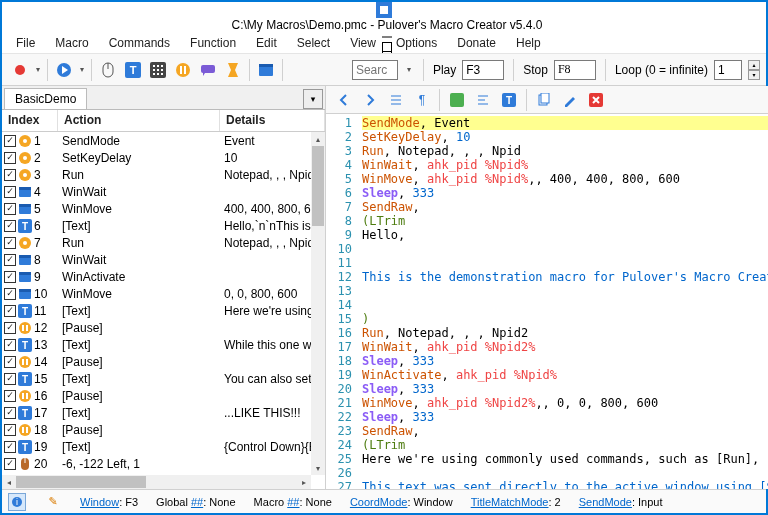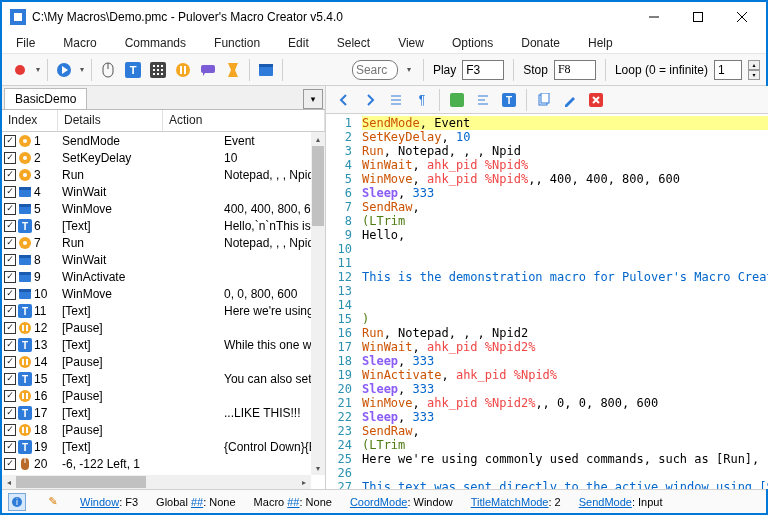--- a/index.html
+++ b/index.html
@@ -1,40 +1,40 @@
 <!DOCTYPE html>
 <html><head>
 <meta charset="utf-8">
 <style>
 * { margin: 0; padding: 0; box-sizing: border-box; }
 body { font-family: "Segoe UI", Tahoma, sans-serif; font-size: 12px; background: #0078d7; width: 768px; height: 515px; overflow: hidden; position: relative; }
 .window { position: absolute; top: 2px; left: 2px; right: 2px; bottom: 2px; background: #fff; display: flex; flex-direction: column; }
-.titlebar { height: 30px; background: #fff; display: flex; align-items: center; padding: 0 2px 0 8px; }
+.titlebar { height: 30px; background: #fff; display: flex; align-items: center; padding: 0 2px 0 8px; flex-direction: column; }
 .titlebar .icon { width: 16px; height: 16px; margin-right: 6px; }
 .titlebar .title { flex: 1; font-size: 12px; color: #000; }
 .titlebar .wbtn { width: 44px; height: 28px; display: flex; align-items: center; justify-content: center; color: #000; }
-.menubar { height: 22px; display: flex; align-items: center; padding: 0 6px; gap: 12px; border-bottom: 1px solid #e5e5e5; }
+.menubar { height: 22px; display: flex; align-items: center; padding: 0 6px; gap: 4px; border-bottom: 1px solid #e5e5e5; }
 .menubar .mi { padding: 2px 8px; font-size: 12px; color: #222; }
 .toolbar { height: 32px; display: flex; align-items: center; padding: 0 6px; gap: 1px; border-bottom: 1px solid #d0d0d0; background: #f8f8f8; }
 .tb { width: 24px; height: 24px; display: flex; align-items: center; justify-content: center; border-radius: 2px; }
 .tbsep { width: 1px; height: 22px; background: #d0d0d0; margin: 0 3px; }
 .dd { width: 10px; display: flex; align-items: center; justify-content: center; font-size: 8px; color: #555; }
 .tbgroup { display: flex; align-items: center; margin-left: auto; gap: 6px; }
 .tlabel { font-size: 12px; color: #000000; }
 .tfield { height: 20px; border: 1px solid #7a7a7a; font-size: 12px; padding: 0 3px; background: #fff; }
 .spin { display: flex; flex-direction: column; }
 .spin div { width: 12px; height: 10px; border: 1px solid #999; background: #f0f0f0; font-size: 6px; display: flex; align-items:center; justify-content:center; }
 .content { flex: 1; display: flex; min-height: 0; }
 .leftpane { width: 338px; display: flex; flex-direction: column; border-right: 1px solid #d0d0d0; min-height: 0; }
 .tabstrip { height: 24px; display: flex; align-items: flex-end; padding: 0 2px; background: #f0f0f0; border-bottom: 1px solid #bbb; }
 .tab { padding: 3px 10px; background: #fff; border: 1px solid #bbb; border-bottom: none; font-size: 12px; }
 .tabend { margin-left: auto; width: 20px; height: 20px; border: 1px solid #999; background: #eee; display:flex; align-items:center; justify-content:center; font-size:9px; }
 .gridwrap { flex: 1; overflow: hidden; position: relative; }
 .gridhead { display: flex; height: 22px; background: #fff; border-bottom: 1px solid #ccc; }
-.gh { border-right: 1px solid #e0e0e0; padding: 3px 6px; font-size: 12px; color: #222; }
+.gh { border-right: 1px solid #e0e0e0; padding: 3px 6px; font-size: 12px; color: #222; font-weight: bold; }
 .gh.idx { width: 56px; }
 .gh.act { width: 162px; }
 .gh.det { flex: 1; }
 .gridbody { overflow-y: hidden; height: calc(100% - 22px); position: relative; }
 .row { display: flex; height: 17px; align-items: center; font-size: 12px; }
 .cidx { width: 56px; display: flex; align-items: center; padding-left: 2px; gap: 2px; }
 .cact { width: 162px; padding-left: 4px; white-space: nowrap; overflow: hidden; }
 .cdet { flex: 1; padding-left: 4px; white-space: nowrap; overflow: hidden; text-overflow: ellipsis; }
 .chk { width: 12px; height: 12px; border: 1px solid #333; background: #fff; display:flex; align-items:center; justify-content:center; font-size:9px; color:#222; line-height:1; }
 .ricon { width: 14px; height: 14px; border-radius: 2px; display:flex; align-items:center; justify-content:center; color:#fff; font-size:9px; font-weight:bold; }
@@ -171,21 +171,21 @@
     <div class="tbsep"></div>
     <div class="tb">
         <svg width="16" height="16">
           <rect x="1" y="2" width="14" height="12" rx="1" fill="#2f7bd9"></rect>
           <rect x="1" y="2" width="14" height="3" fill="#1a5bb0"></rect>
         </svg>
       </div>
     <div class="tbsep"></div>
 
     <div class="tbgroup">
-      <input class="tfield" style="width: 46px; border-radius: 9px;" placeholder="Searc">
+      <input class="tfield" style="width: 46px;" placeholder="Searc">
       <div class="dd">▾</div>
       <div class="tbsep"></div>
       <span class="tlabel">Play</span>
       <input class="tfield" style="width: 42px;" value="F3">
       <div class="tbsep"></div>
       <span class="tlabel">Stop</span>
       <input class="tfield" style="width: 42px; font-family: Liberation Serif, serif;" value="F8">
       <div class="tbsep"></div>
       <span class="tlabel">Loop (0 = infinite)</span>
       <input class="tfield" style="width: 28px; text-align: left;" value="1">
@@ -198,22 +198,22 @@
 
   <div class="content">
     <div class="leftpane">
       <div class="tabstrip">
         <div class="tab">BasicDemo</div>
         <div class="tabend">▾</div>
       </div>
       <div class="gridwrap">
         <div class="gridhead">
           <div class="gh idx">Index</div>
+          <div class="gh act">Action</div>
           <div class="gh det">Details</div>
-          <div class="gh act">Action</div>
         </div>
         <div class="gridbody" id="gridbody">
             <div class="row">
               <div class="cidx">
                 <span class="chk">✓</span>
                 <span class="ricon">
                   <svg width="14" height="14">
                     <circle cx="7" cy="7" r="6" fill="#f5a623"></circle>
                     <circle cx="7" cy="7" r="2" fill="#fff"></circle>
                   </svg>

